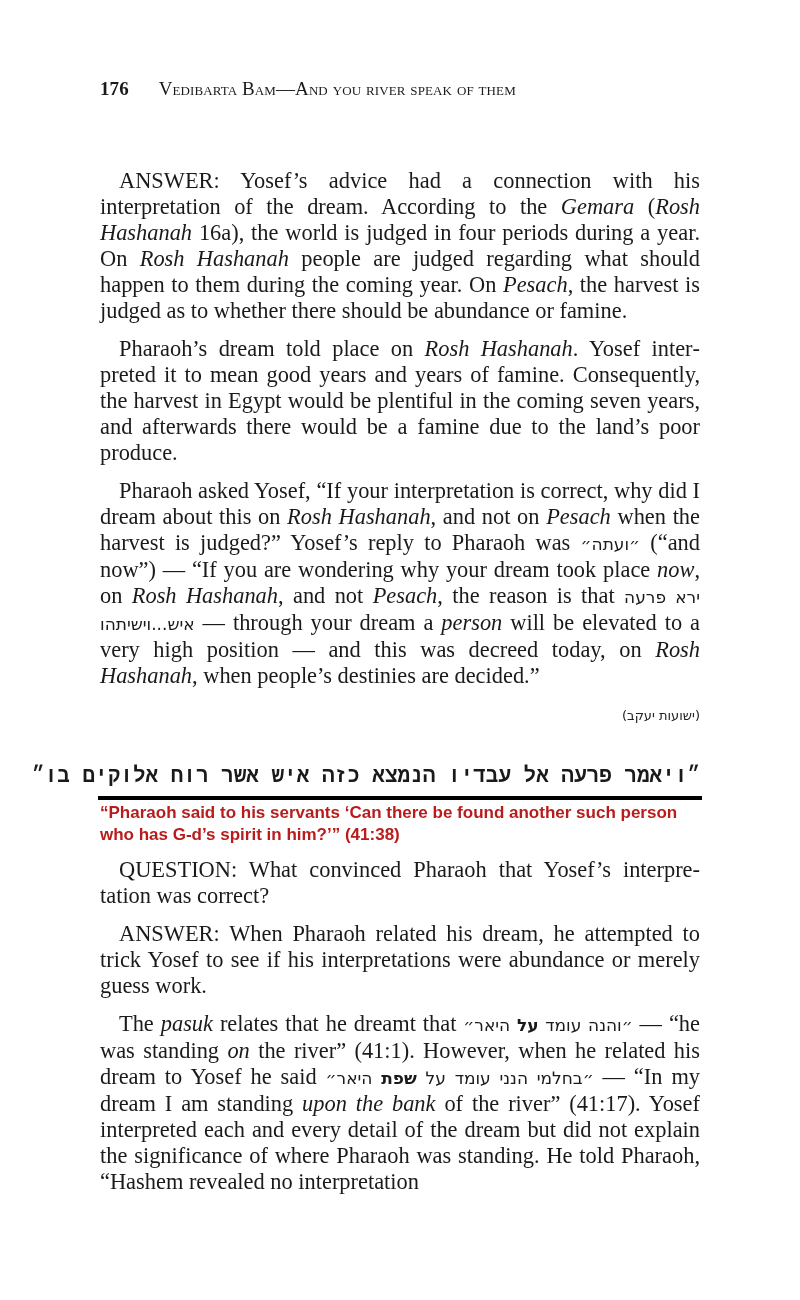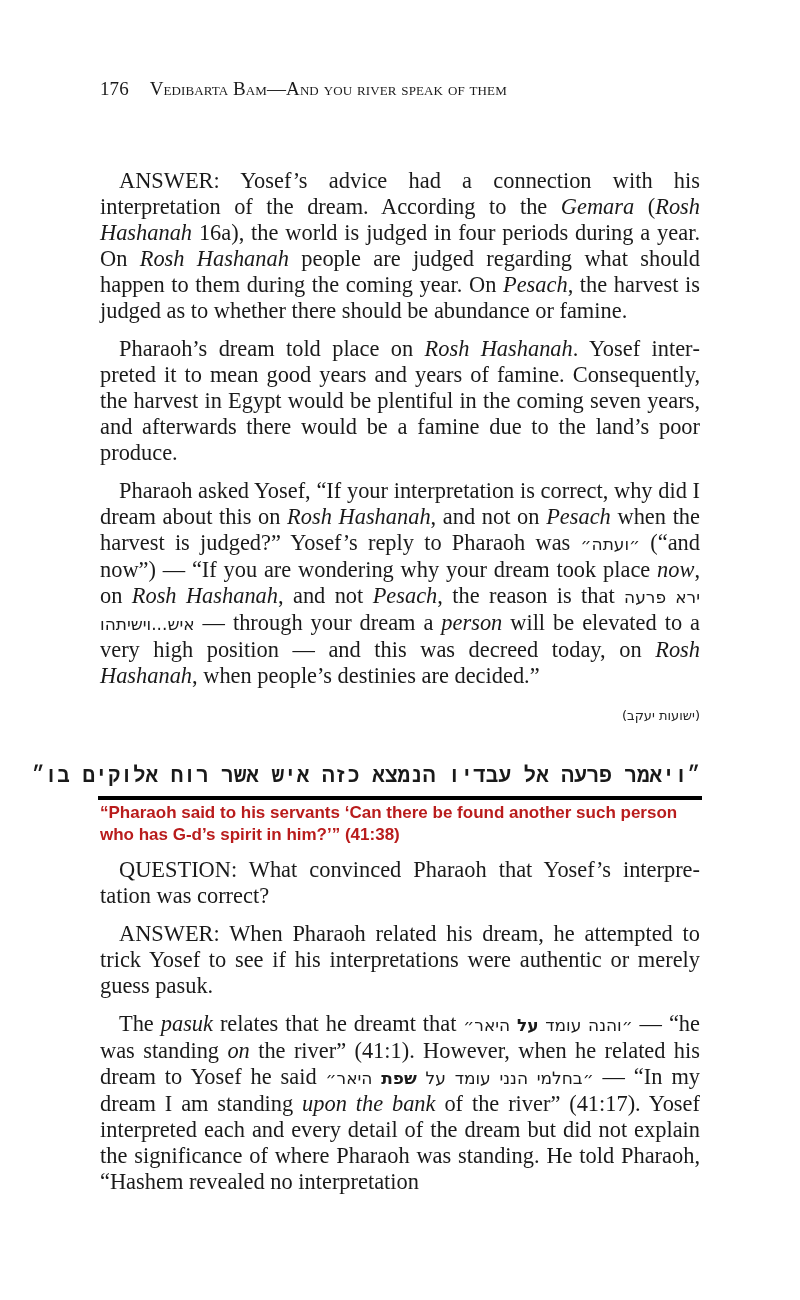--- a/index.html
+++ b/index.html
@@ -23,22 +23,22 @@
     }
     .running-head {
       position: absolute;
       top: 78px;
       left: 0;
       font-size: 19px;
       letter-spacing: 0.1px;
       white-space: nowrap;
     }
     .running-head .folio {
-      font-weight: normal;
-      margin-right: 16px;
+      font-weight: bold;
+      margin-right: 25px;
     }
     .running-head .title {
       font-variant: small-caps;
     }
     .body-text {
       position: absolute;
       left: 0;
       width: 600px;
       font-size: 22.4px;
       line-height: 26px;
@@ -121,17 +121,17 @@
   </div>
 
   <div class="source">(ישועות יעקב)</div>
 
   <div class="verse-heb">״ויאמר פרעה אל עבדיו הנמצא כזה איש אשר רוח אלוקים בו״</div>
   <div class="verse-rule"></div>
   <div class="verse-eng">“Pharaoh said to his servants ‘Can there be found another such person who has G-d’s spirit in him?’” (41:38)</div>
 
   <div class="body-text" id="block2">
     <p>QUESTION: What convinced Pharaoh that Yosef’s interpre­tation was correct?</p>
-    <p>ANSWER: When Pharaoh related his dream, he attempted to trick Yosef to see if his interpretations were authentic or merely guess pasuk.</p>
+    <p>ANSWER: When Pharaoh related his dream, he attempted to trick Yosef to see if his interpretations were abundance or merely guess work.</p>
     <p><span>The </span><i>pasuk</i><span> relates that he dreamt that </span><span class="heb"><span>״והנה עומד </span><b>על</b><span> היאר״</span></span><span> — “he was standing </span><i>on</i><span> the river” (41:1). However, when he related his dream to Yosef he said </span><span class="heb"><span>״בחלמי הנני עומד על </span><b>שפת</b><span> היאר״</span></span><span> — “In my dream I am standing </span><i>upon the bank</i><span> of the river” (41:17). Yosef interpreted each and every detail of the dream but did not explain the significance of where Pharaoh was standing. He told Pharaoh, “Hashem revealed no interpretation</span></p>
   </div>
 
 </div>
 
 </body></html>

